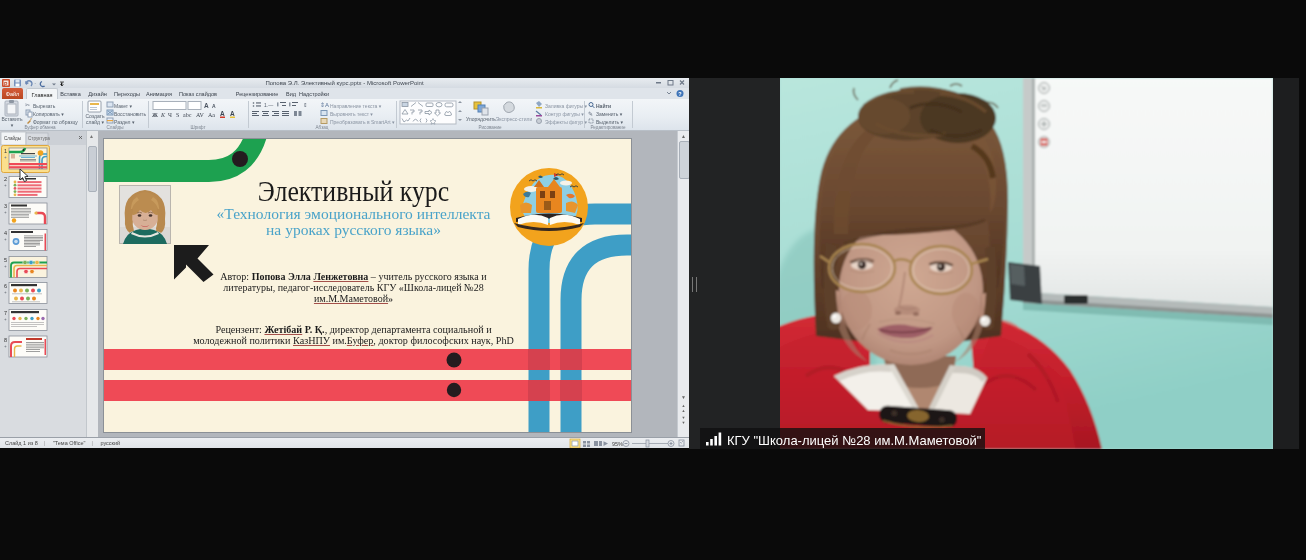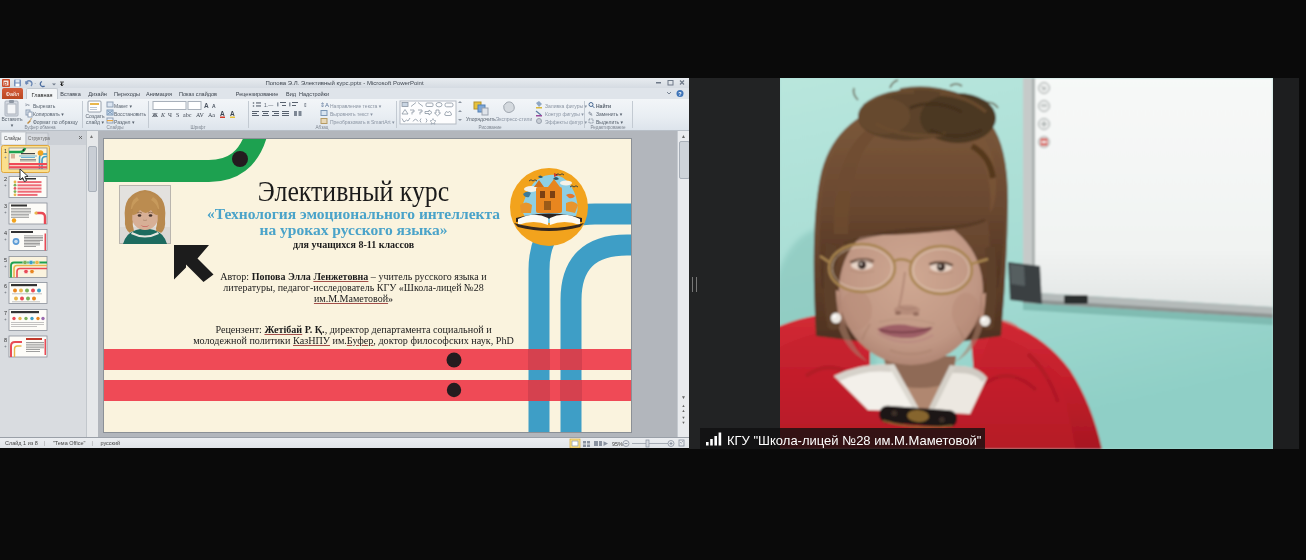--- a/index.html
+++ b/index.html
@@ -308,22 +308,21 @@
     <path d="M33,74 q2.5,-1.5 5,0 M44,74 q2.5,-1.5 5,0" stroke="#8a6a4a" stroke-width="0.8" fill="none"></path>
     <path d="M39,81 q2,1 4,0" stroke="#b08a70" stroke-width="0.8" fill="none"></path>
     <path d="M36.5,86 q4.5,2.8 9,0 q-4.5,3.8 -9,0" fill="#c13b44"></path>
   </g>
 
   <g fill="#1c1c1c">
     <polygon points="70,106 105,106 93.5,119.5 109.5,135.5 99.5,143 82,125.5 82,128.5 70,140.5"></polygon>
   </g>
 </svg>
 <div class="sl-t" style="top:37px;font-size:30px;line-height:30px;transform:scaleX(0.86);">Элективный курс</div>
-<div class="sl-t" style="top:67px;font-size:15.5px;line-height:15.8px;font-weight:bold;color:#4aa3c9;">«Технология эмоционального интеллекта<br>на уроках русского языка»</div>
-<div class="sl-t" style="top:100px;font-size:10px;line-height:12px;font-weight:bold;">для учащихся 8-11 классов</div>
+<div class="sl-t" style="top:67px;font-size:15.5px;line-height:15.8px;font-weight:normal;color:#4aa3c9;">«Технология эмоционального интеллекта<br>на уроках русского языка»</div>
 <div class="sl-t" style="top:132px;font-size:10.5px;line-height:11px;transform:scaleX(0.955);">Автор: <b>Попова Элла <u>Ленжетовна</u></b> – учитель русского языка и<br>литературы, педагог-исследователь КГУ «Школа-лицей  №28<br><u>им.М.Маметовой</u>»</div>
 <div class="sl-t" style="top:185px;font-size:10.5px;line-height:11px;transform:scaleX(0.965);">Рецензент: <b><u>Жетiбай</u> Р. Қ.</b>, директор департамента социальной и<br>молодежной политики <u>КазНПУ</u>  им.<u>Буфер</u>, доктор философских наук, PhD</div>
         </div>
         <div id="vsb">
           <div style="position:absolute;left:1px;top:1px;width:9px;height:8px;font-size:5px;color:#666;text-align:center;line-height:9px;">▲</div>
           <div style="position:absolute;left:1px;top:10px;width:9px;height:36px;background:#ced3d9;border:1px solid #a8afb8;border-radius:2px;"></div>
           <div style="position:absolute;left:1px;top:262px;width:9px;height:8px;font-size:5px;color:#666;text-align:center;line-height:8px;">▼</div>
           <div style="position:absolute;left:1px;top:272px;width:9px;height:10px;font-size:4px;color:#666;text-align:center;line-height:5px;">▲<br>▲</div>
           <div style="position:absolute;left:1px;top:284px;width:9px;height:10px;font-size:4px;color:#666;text-align:center;line-height:5px;">▼<br>▼</div>
         </div>

